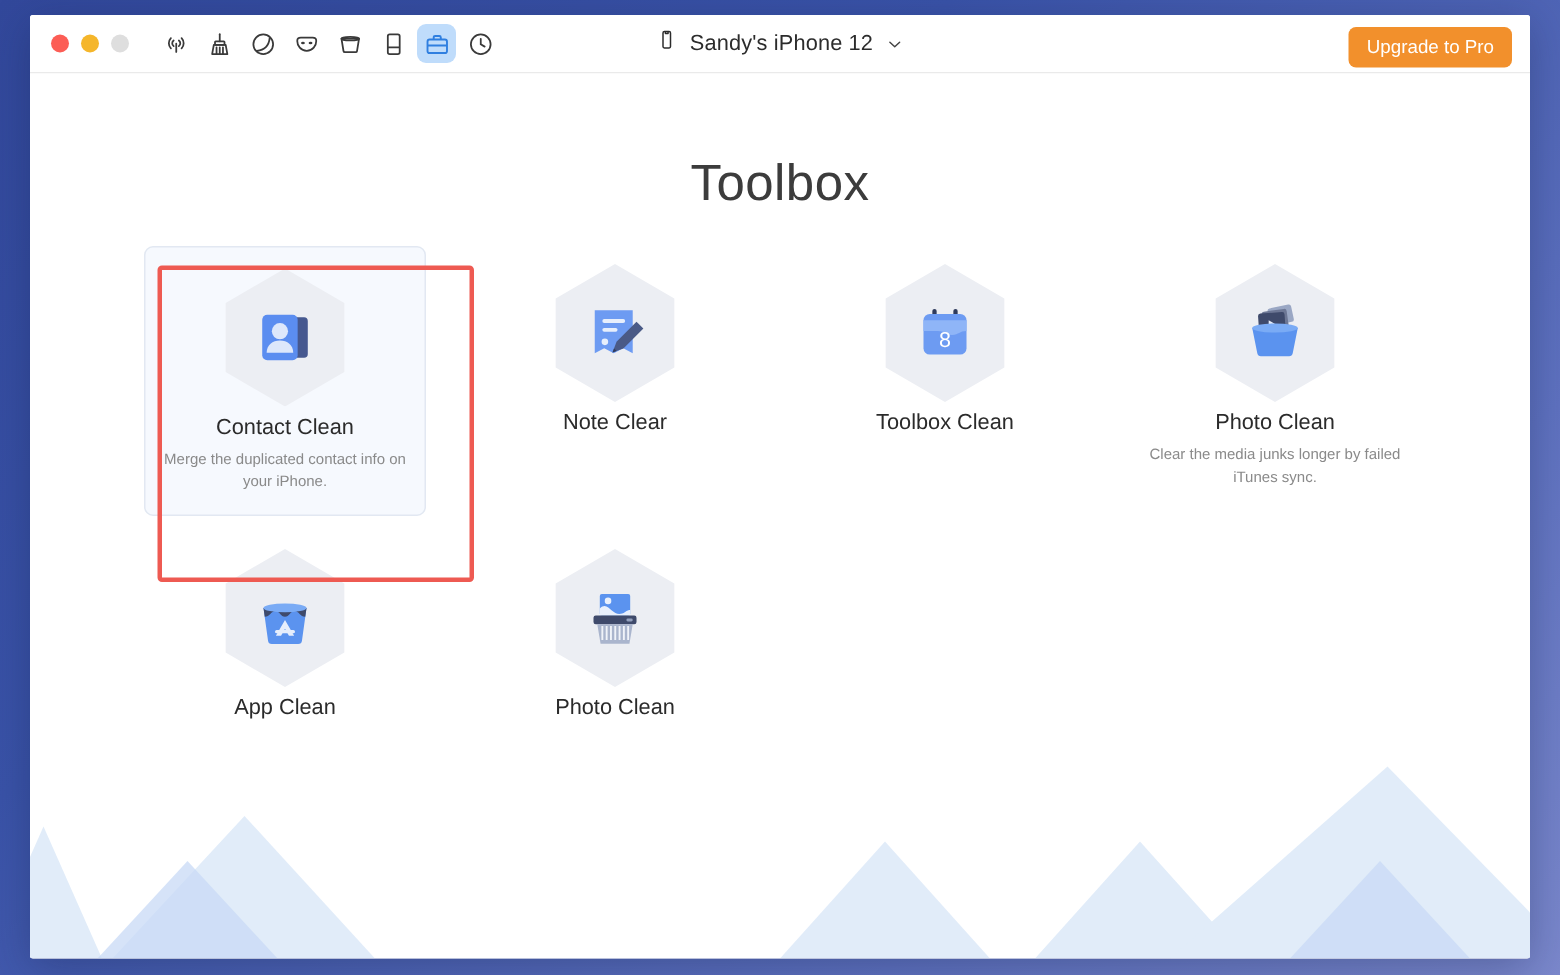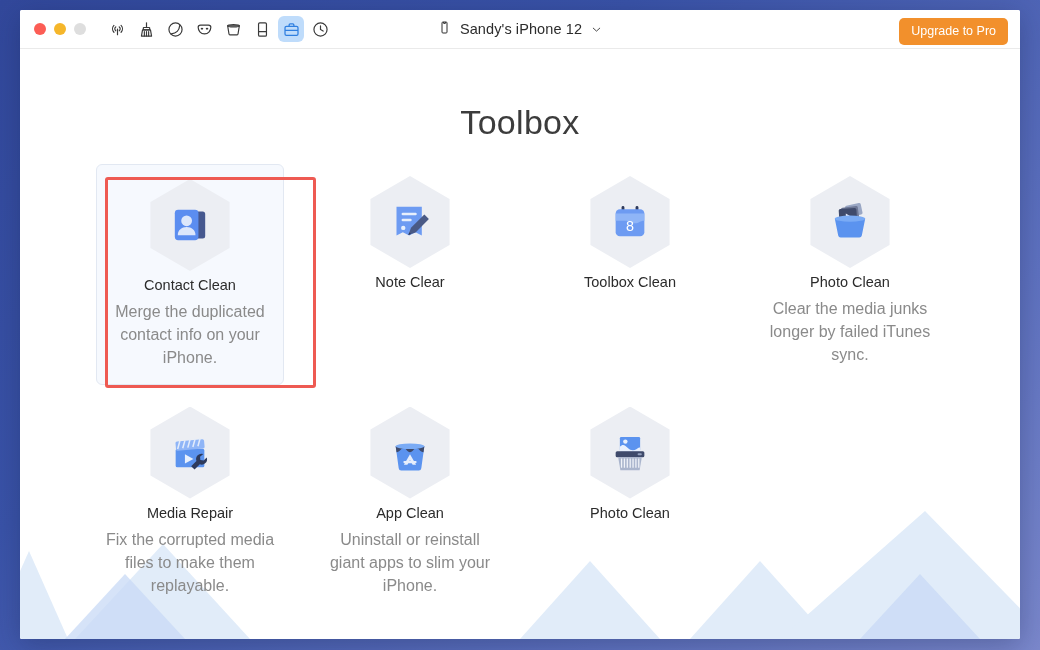--- a/index.html
+++ b/index.html
@@ -165,21 +165,21 @@
   .glyph { position: relative; z-index: 2; }
 
   .card-title {
     margin-top: 6px;
     font-size: 14.5px;
     color: #2b2b2b;
     text-align: center;
   }
   .card-desc {
     margin-top: 7px;
-    font-size: 16px;
+    font-size: 10px;
     line-height: 1.45;
     color: #8a8a8a;
     text-align: center;
     max-width: 175px;
   }
 
   
   .mountains {
     position: absolute;
     left: 0; right: 0; bottom: 0;
@@ -360,50 +360,33 @@
             <rect x="19" y="16" width="21" height="16" rx="2" fill="#3f4a6b" transform="rotate(-4 30 24)"></rect>
             <path d="M27 22l7 4-7 4z" fill="#e8edf8"></path>
             <path d="M14 28h36l-4 20a3 3 0 0 1-3 2.4H21a3 3 0 0 1-3-2.4z" fill="#5b93ef"></path>
             <ellipse cx="32" cy="28" rx="18" ry="3.6" fill="#7aabf5"></ellipse>
           </svg>
         </div>
         <div class="card-title">Photo Clean</div>
         <div class="card-desc">Clear the media junks longer by failed iTunes sync.</div>
       </div>
 
-      <div class="card">
-        <div class="hex-wrap">
-          <div class="hex"></div>
-          <svg class="glyph" width="54" height="54" viewBox="0 0 64 64">
-            <rect x="15" y="27" width="34" height="22" rx="2" fill="#5b93ef"></rect>
-            <rect x="15" y="17" width="34" height="11" rx="2" fill="#8fb5f7" transform="rotate(-5 32 22)"></rect>
-            <g stroke="#e3ecfb" stroke-width="1.8">
-              <path d="M20 17.8l-2.6 9.4M26 17l-2.6 9.4M32 16.2l-2.6 9.4M38 15.4l-2.6 9.4M44 14.6l-2.6 9.4"></path>
-            </g>
-            <path d="M26 33.5l10 5.5-10 5.5z" fill="#e8f0fd"></path>
-            <path d="M47.8 33.2a6.4 6.4 0 0 0-8.2 8.2l-6.2 6.2 4 4 6.2-6.2a6.4 6.4 0 0 0 8.2-8.2l-3.6 3.6-3.9-.4-.4-3.9z" fill="#2e3a5c"></path>
-          </svg>
-        </div>
-        <div class="card-title">Media Repair</div>
-        <div class="card-desc">Fix the corrupted media files to make them replayable.</div>
-      </div>
 
       <div class="card">
         <div class="hex-wrap">
           <div class="hex"></div>
           <svg class="glyph" width="54" height="54" viewBox="0 0 64 64">
             <path d="M15 24h34l-3.6 26a3 3 0 0 1-3 2.6H21.6a3 3 0 0 1-3-2.6z" fill="#5b93ef"></path>
             <path d="M15 24h34l-1 7c-4 0-5-4.6-8.4-4.6S35.4 31 32 31s-4.2-4.6-7.6-4.6S20 31 16 31z" fill="#3f4a6b"></path>
             <ellipse cx="32" cy="24" rx="17" ry="3.4" fill="#7aabf5"></ellipse>
             <path d="M32 33.5l7.2 12.5h-4.1L32 40.4 28.9 46h-4.1z" fill="#e6eefc"></path>
             <path d="M25.4 42.8h13.2" stroke="#e6eefc" stroke-width="2.6" stroke-linecap="round"></path>
           </svg>
         </div>
         <div class="card-title">App Clean</div>
-        <div class="card-desc">Uninstall or reinstall giant apps to slim your iPhone.</div>
       </div>
 
       <div class="card">
         <div class="hex-wrap">
           <div class="hex"></div>
           <svg class="glyph" width="54" height="54" viewBox="0 0 64 64">
             <rect x="20" y="13" width="24" height="17" rx="1.6" fill="#5b93ef"></rect>
             <path d="M20 24.5c4-4 6.6-1 9.5 1.6S36 30 40 27.2c1.6-1.1 2.8-1.6 4-1.6V30H20z" fill="#e8f0fd"></path>
             <circle cx="26.5" cy="18.5" r="2.6" fill="#e8f0fd"></circle>
             <rect x="15" y="30" width="34" height="7" rx="1.8" fill="#3f4a6b"></rect>

